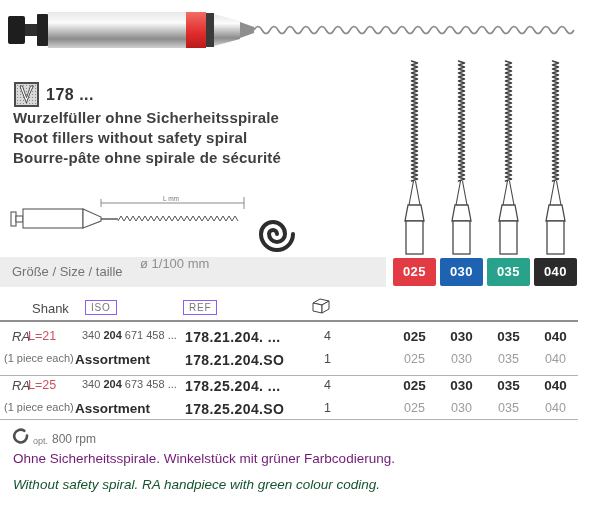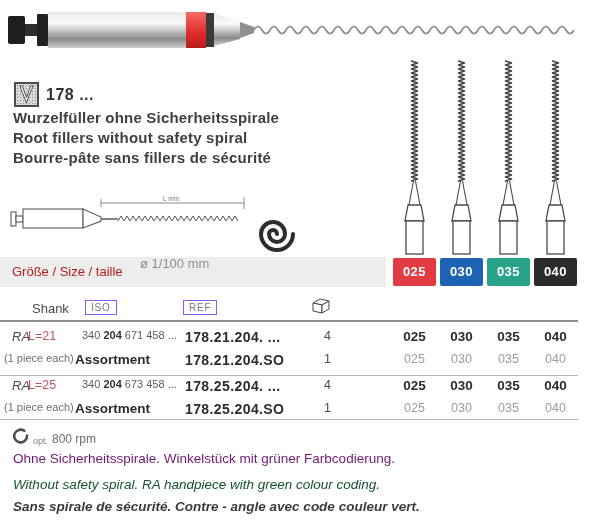--- a/index.html
+++ b/index.html
@@ -11,21 +11,21 @@
   #catalog-icon{left:14px;top:82px;width:25px;height:25px;border:2px solid #4c4c4c;
     background-color:#d9d9d9;
     background-image:radial-gradient(circle,#8a8a8a 0.8px,rgba(0,0,0,0) 1px);
     background-size:3px 3px;box-sizing:border-box;}
   #catalog-number{left:46px;top:86px;font-size:16px;font-weight:bold;color:#333;letter-spacing:.5px;}
   .title{left:13px;font-size:15px;font-weight:bold;color:#3f3f3f;letter-spacing:.2px;}
   #title-de{top:109px;} #title-en{top:129px;} #title-fr{top:149px;}
 
   
   #size-bar{left:0;top:257px;width:386px;height:30px;background:#ededed;}
-  #size-label{left:12px;top:264px;font-size:13px;color:#b91c1c;}
+  #size-label{left:12px;top:264px;font-size:13px;color:#737373;}
   #diameter-label{left:140px;top:256px;font-size:13px;color:#8f8f8f;}
   .chip{top:258px;width:43px;height:28px;border-radius:2px;color:#fff;font-size:13px;
     font-weight:bold;text-align:center;line-height:28px;letter-spacing:.5px;}
   .sz-0{left:393px;background:#e23b44;} .sz-1{left:440px;background:#1d63b2;}
   .sz-2{left:487px;background:#29a28b;} .sz-3{left:534px;background:#2b2b2b;}
 
   
   #col-shank{left:12px;top:301px;font-size:13px;color:#4a4a4a;margin-left:20px;}
   .hdr-box{top:300px;border:1px solid #8b5cf6;padding:1px 5px;font-size:10px;color:#777;letter-spacing:.8px;}
   #col-iso{left:85px;} #col-ref{left:183px;}
@@ -125,21 +125,21 @@
   </svg>
 
   <div class="abs" id="catalog-icon">
     <svg width="21" height="21" viewBox="0 0 21 21">
       <path d="M4 2 C6 8 8.5 14 10.5 19 C12 14 14.5 7 17.5 2 L14.5 2 C13 6.5 11.8 10.5 10.5 13.5 C9.3 10.2 7.6 5.8 6.5 2 Z" fill="#ffffff" stroke="#3a3a3a" stroke-width="0.9"></path>
     </svg>
   </div>
   <span class="abs" id="catalog-number">178 ...</span>
   <div class="abs title" id="title-de">Wurzelfüller ohne Sicherheitsspirale</div>
   <div class="abs title" id="title-en">Root fillers without safety spiral</div>
-  <div class="abs title" id="title-fr">Bourre-pâte sans fillers de sécurité</div>
+  <div class="abs title" id="title-fr">Bourre-pâte ohne spirale de sécurité</div>
 
   <svg class="abs" style="left:8px;top:193px;" width="300" height="62" viewBox="0 0 300 62">
     <rect class="draw" x="3" y="19" width="5" height="14" fill="#cfcfcf"></rect>
     <rect class="draw" x="8" y="23" width="7" height="6" fill="#dedede"></rect>
     <rect class="draw" x="15" y="16" width="60" height="19"></rect>
     <polygon class="draw" points="75,16 93,24 93,28 75,35"></polygon>
     <line x1="93" y1="26" x2="110" y2="26" stroke="#5a5a5a" stroke-width="1.5"></line>
     <path d="M110 28 l3 -5 l3 5 l3 -5 l3 5 l3 -5 l3 5 l3 -5 l3 5 l3 -5 l3 5 l3 -5 l3 5 l3 -5 l3 5 l3 -5 l3 5 l3 -5 l3 5 l3 -5 l3 5 l3 -5 l3 5 l3 -5 l3 5 l3 -5 l3 5 l3 -5 l3 5 l3 -5 l3 5 l3 -5 l3 5 l3 -5 l3 5 l3 -5 l3 5 l3 -5 l3 5 l3 -5 l3 5" stroke="#555" stroke-width="1" fill="none"></path>
     <line class="dim" x1="93" y1="10" x2="236" y2="10"></line>
     <line class="dim" x1="93" y1="6" x2="93" y2="14"></line>
@@ -220,15 +220,14 @@
   <div class="abs rule" id="rule-bot"></div>
 
   <svg class="abs" id="rpm-icon" width="17" height="17" viewBox="0 0 17 17">
     <path d="M12.3 2.8 A6.4 6.4 0 1 0 15 7.6" stroke="#4f4f4f" stroke-width="2.6" fill="none" stroke-linecap="round"></path>
   </svg>
   <span class="abs" id="rpm-prefix">opt.</span>
   <span class="abs" id="rpm-value">800 rpm</span>
 
   <div class="abs foot" id="foot-de">Ohne Sicherheitsspirale. Winkelstück mit grüner Farbcodierung.</div>
   <div class="abs foot" id="foot-en">Without safety spiral. RA handpiece with green colour coding.</div>
-  <div class="abs foot" id="foot-fr">Sans spirale de sécurité. Contre - angle avec code couleur vert.</div>
 
 </div>
 
 </body></html>

